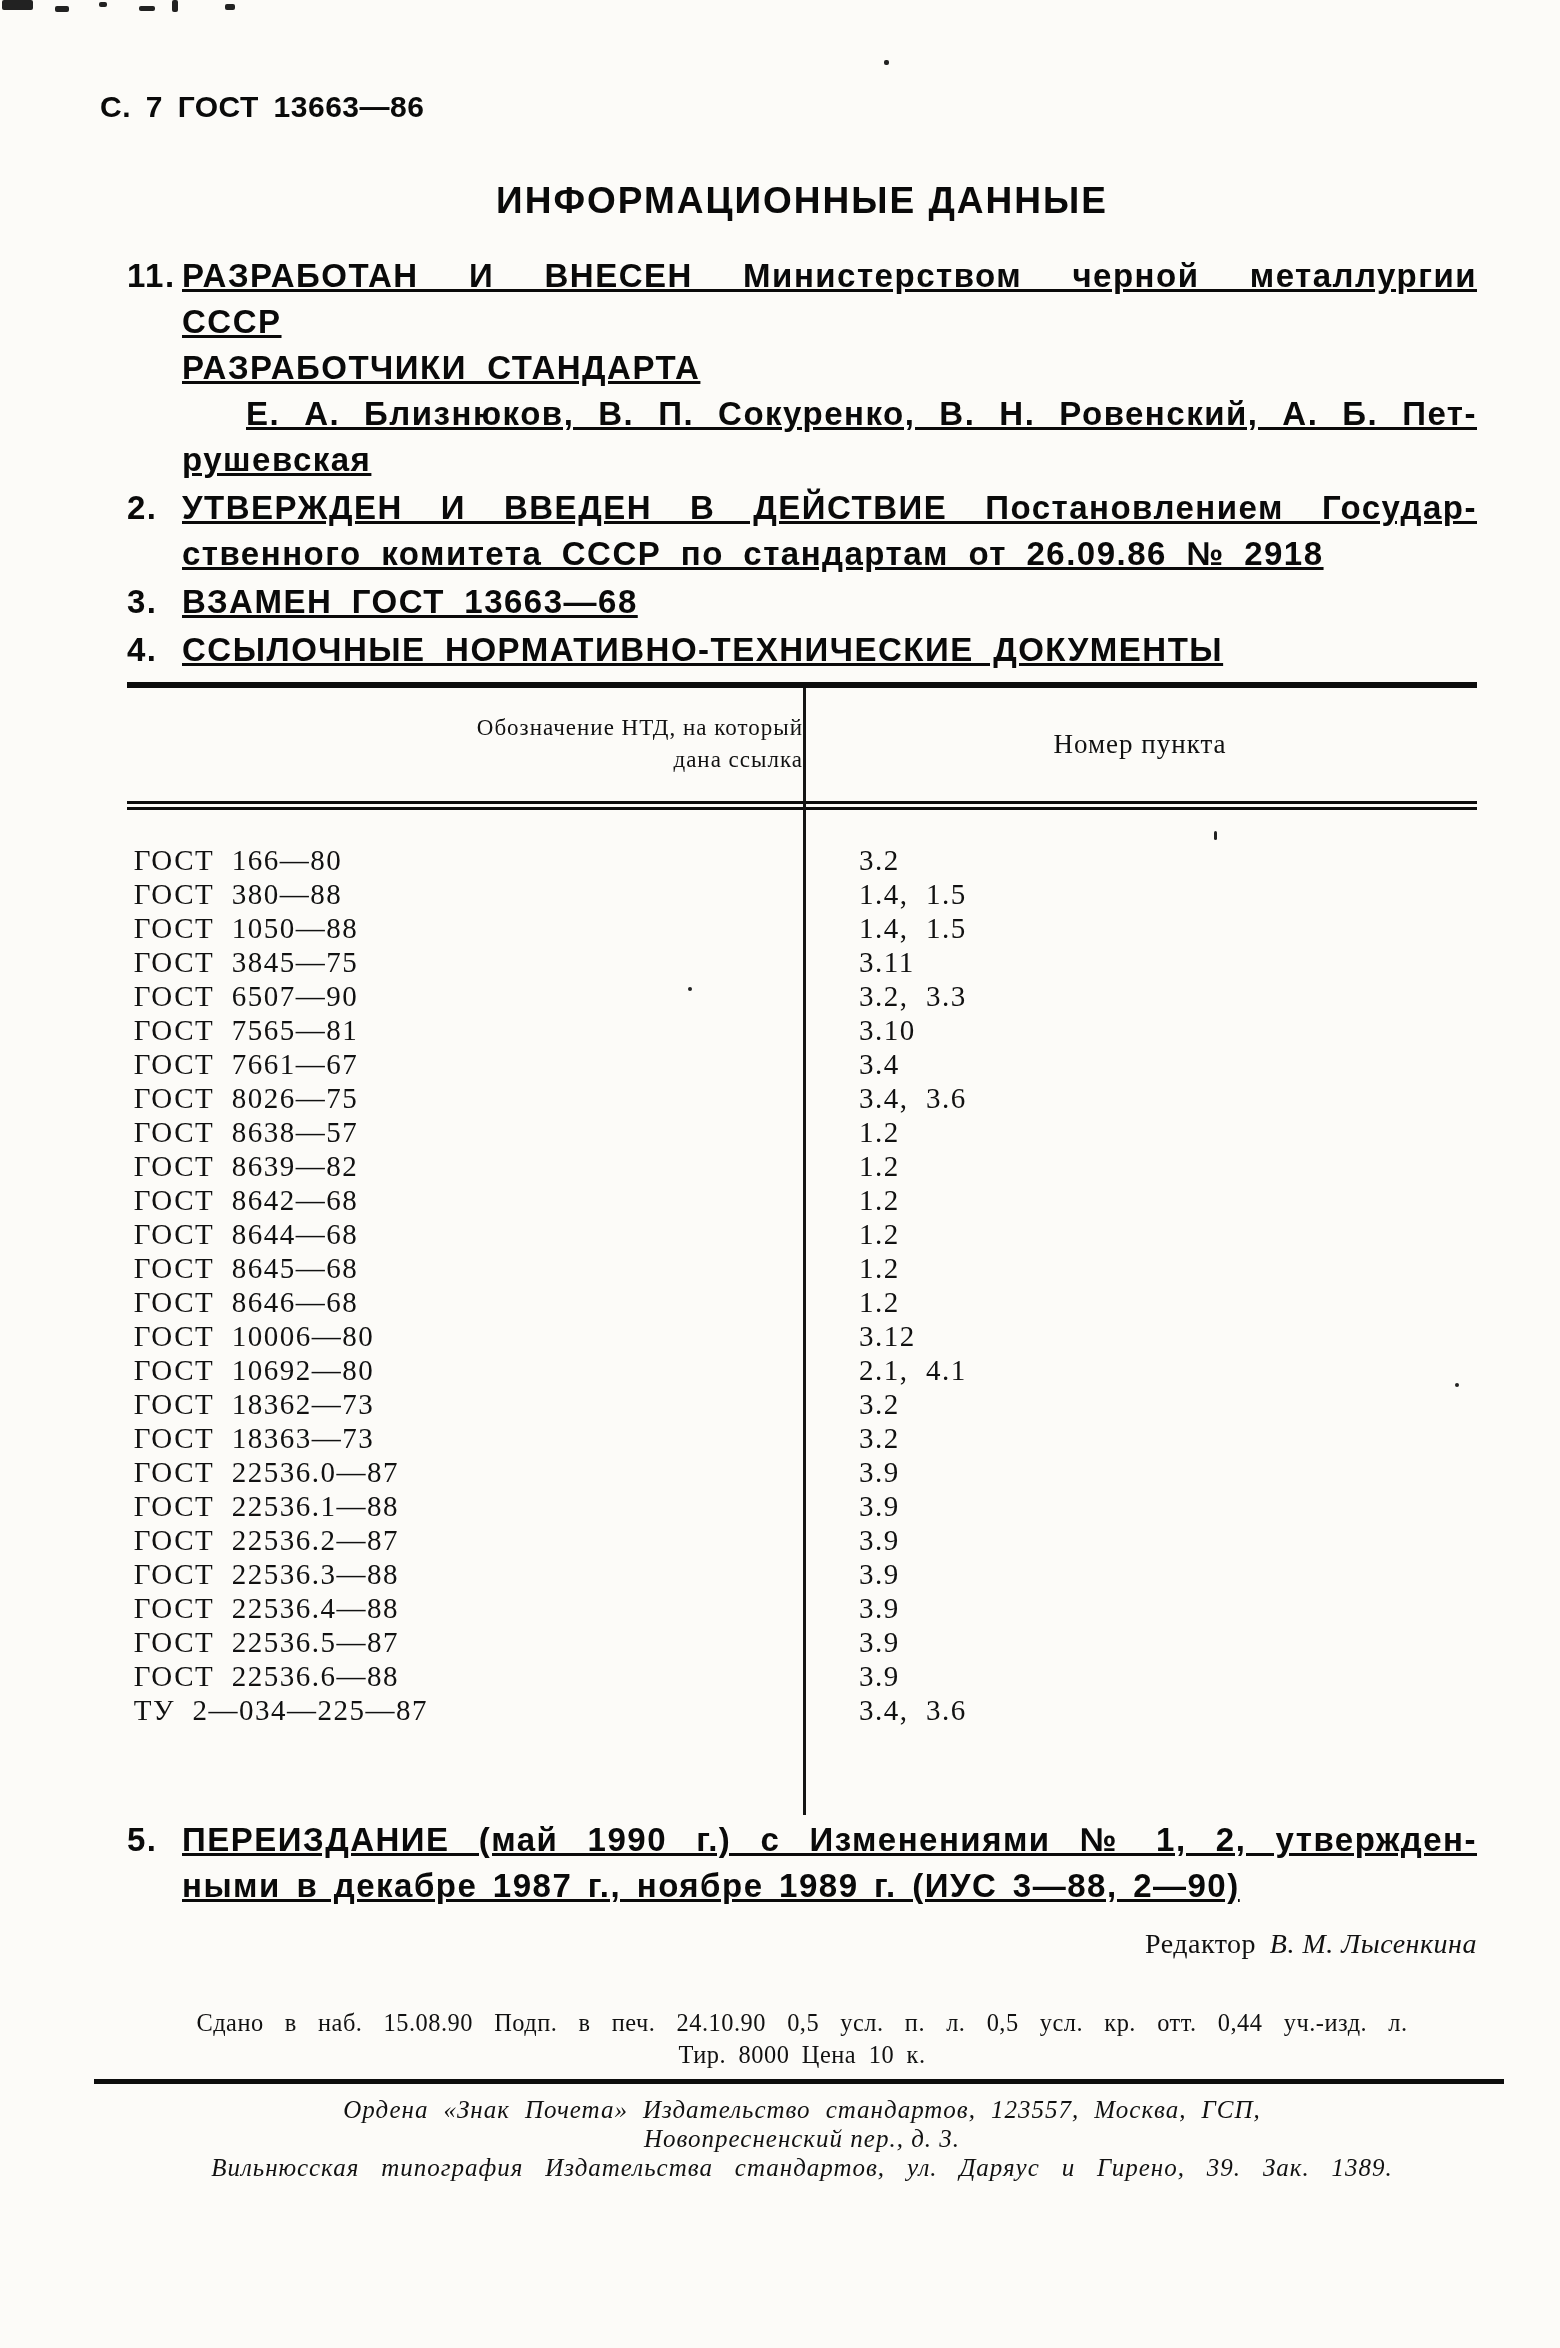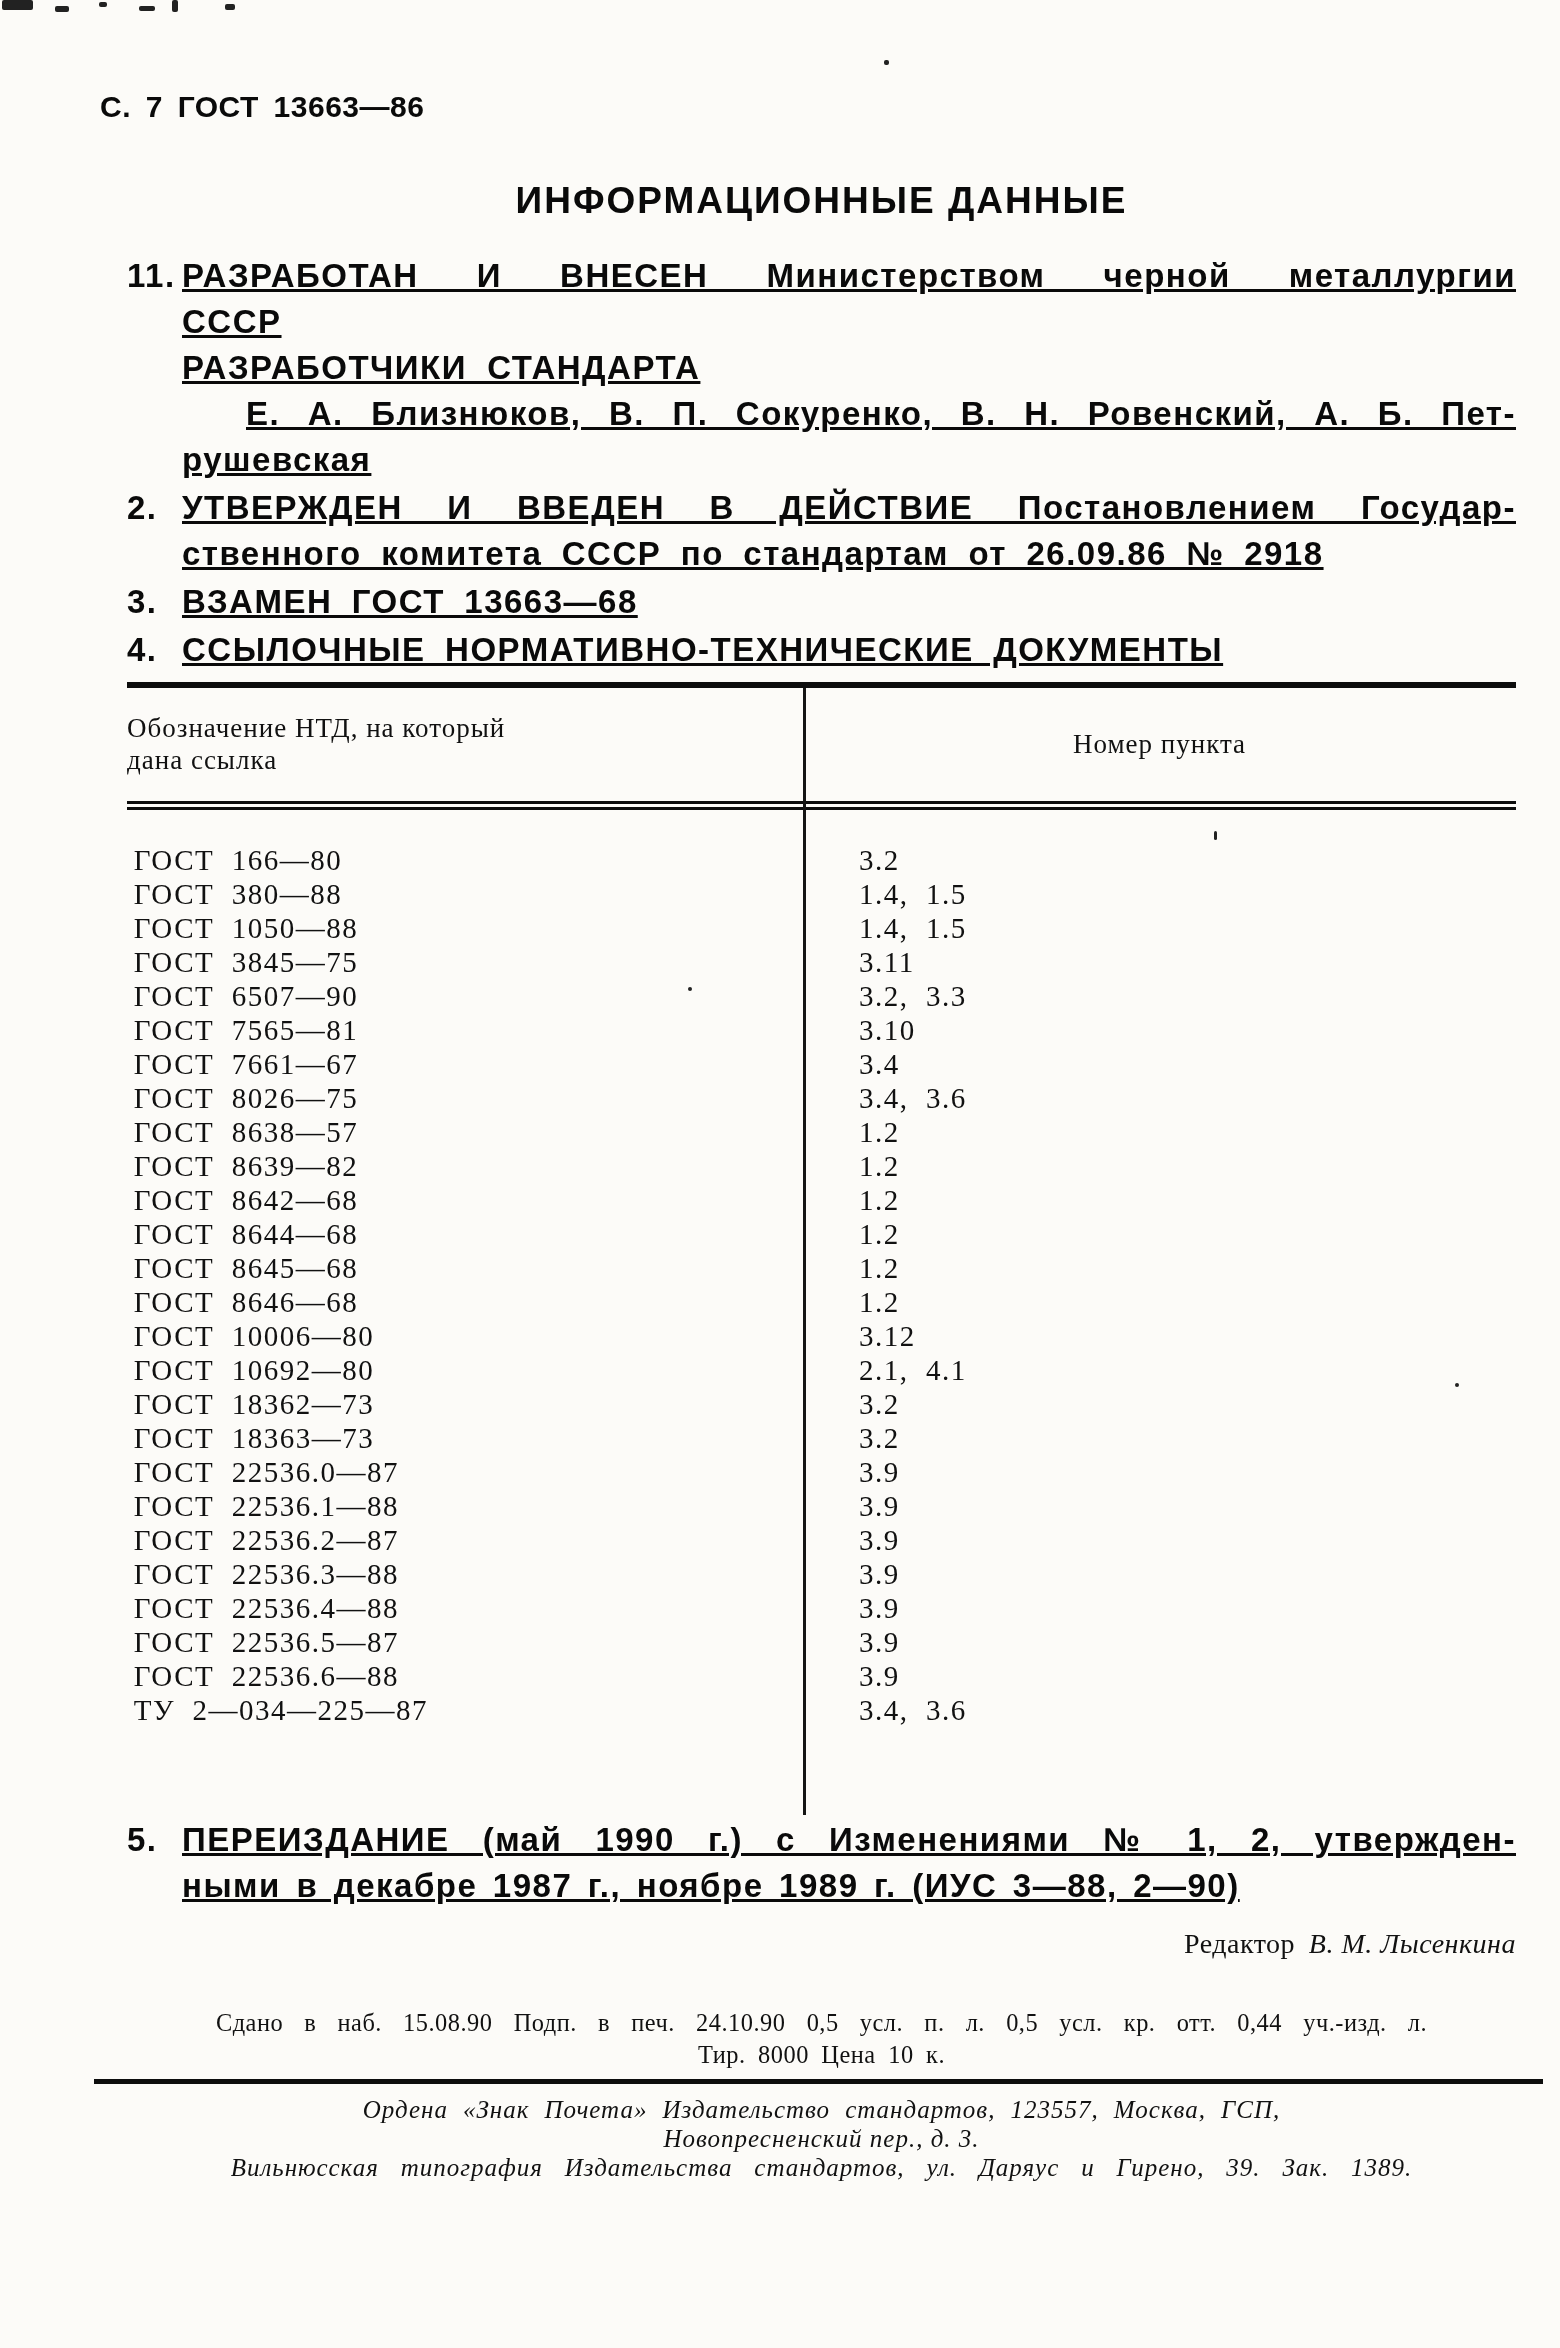--- a/index.html
+++ b/index.html
@@ -7,21 +7,21 @@
     position:relative;
     width:1560px;height:2348px;
     margin:0 auto;
     background:#fcfbf8;
     color:#111;
     overflow:hidden;
   }
   .content{
     position:absolute;
     left:0;top:0;right:0;bottom:0;
-    padding:179px 44px 0 127px;
+    padding:179px 83px 0 127px;
     box-sizing:border-box;
   }
   
   .boldface{
     font-family:"Liberation Sans",sans-serif;
     font-weight:700;
     font-size:33px;
     line-height:46px;
     letter-spacing:1.5px;
     word-spacing:9.8px;
@@ -67,21 +67,21 @@
     position:absolute;
     left:676px;top:0;bottom:0;
     width:2.9px;background:#151515;
   }
   .thead{
     display:flex;
     height:113px;
     align-items:center;
     border-bottom:9.8px double #0d0d0d;
   }
-  .th1{flex:0 0 676px;text-align:left;font-size:27px;line-height:32px;letter-spacing:1px;}
+  .th1{flex:0 0 676px;text-align:right;font-size:23px;line-height:32px;letter-spacing:1px;}
   .th2{flex:1;text-align:center;font-size:27px;letter-spacing:1px;}
   .tbody{
     padding:33px 0 88px 0;
     font-size:29px;
     line-height:34px;
     letter-spacing:1.5px;
     word-spacing:8.8px;
   }
   .trow{display:flex;}
   .trow .c1{flex:0 0 676px;padding-left:6.8px;box-sizing:border-box;white-space:nowrap;}

